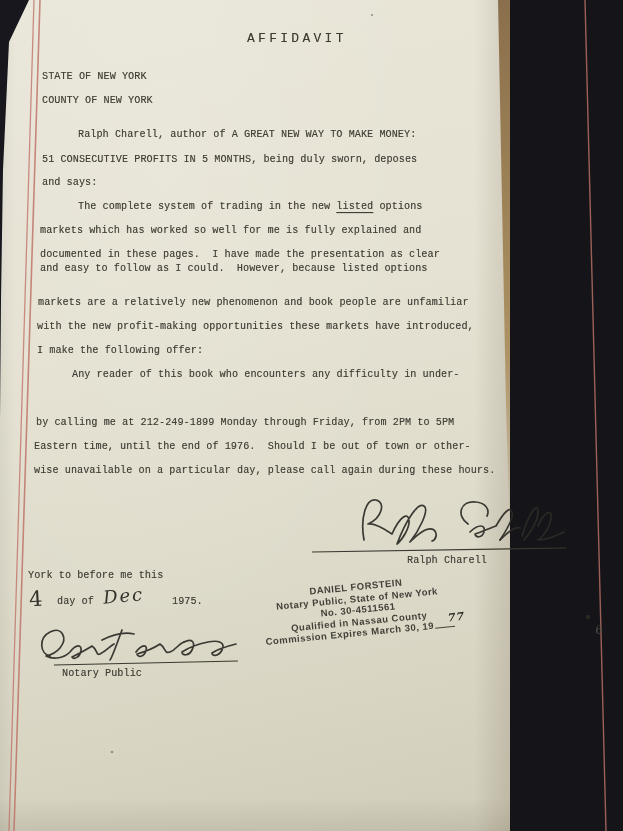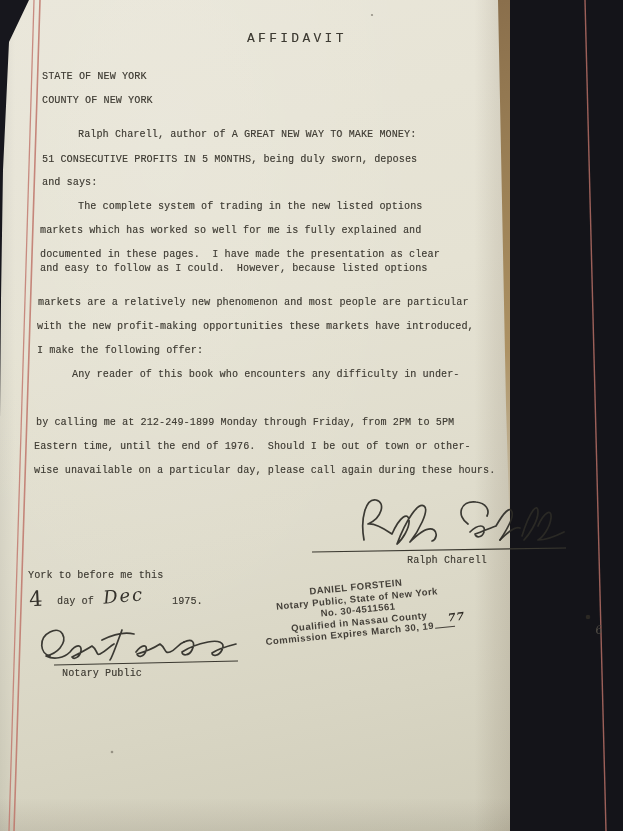--- a/index.html
+++ b/index.html
@@ -15,21 +15,21 @@
   }
   .corner-tl{position:absolute;left:0;top:0;width:40px;height:420px;background:#17171d;
     clip-path:polygon(0 0, 29px 0, 9px 42px, 3px 170px, 1px 300px, 0 420px);}
   .corner-tr{position:absolute;right:0;top:0;width:16px;height:540px;
     background:linear-gradient(180deg,#8a6f4c 0%,#9c8156 35%,#ad9264 65%,rgba(173,146,100,0) 100%);
     clip-path:polygon(4px 0,16px 0,16px 100%,12px 75%,7px 28%);}
   .tl{position:absolute;font-family:"Liberation Mono",monospace;font-size:10px;letter-spacing:0.15px;
       color:#403d35;white-space:pre;text-shadow:0.3px 0.3px 0.4px rgba(64,61,53,0.45);}
   .title{position:absolute;left:247px;top:31px;font-family:"Liberation Mono",monospace;font-size:12.8px;
       letter-spacing:3.4px;color:#3d3a32;text-shadow:0.3px 0.3px 0.4px rgba(64,61,53,0.45);}
-  .u{text-underline-offset:2.5px;}
+  .u{text-decoration:underline;text-underline-offset:2.5px;}
   .hand{position:absolute;font-family:"DejaVu Serif",serif;color:#33302a;}
   .hand-day{left:29px;top:587px;font-size:21px;transform:rotate(-3deg);}
   .hand-month{left:103px;top:585px;font-size:18px;font-style:italic;letter-spacing:2px;transform:rotate(-5deg);}
   .stamp{position:absolute;left:242px;top:581px;width:232px;text-align:center;transform:rotate(-5.5deg);
       font-family:"Liberation Sans",sans-serif;font-size:9.5px;font-weight:bold;letter-spacing:0.5px;
       line-height:11.5px;color:#45413a;}
   .stamp-blank{display:inline-block;width:20px;border-bottom:1.4px solid #45413a;height:8px;margin-left:1px;}
   .hand-77{position:absolute;right:10px;bottom:6px;font-family:"DejaVu Serif",serif;font-size:11px;
       font-style:italic;color:#2d2a24;letter-spacing:1px;}
   svg.layer{position:absolute;left:0;top:0;}
@@ -54,21 +54,21 @@
 
   <div class="tl" style="left:42px;top:71px">STATE OF NEW YORK</div>
   <div class="tl" style="left:42px;top:95px">COUNTY OF NEW YORK</div>
   <div class="tl" style="left:78px;top:129px">Ralph Charell, author of A GREAT NEW WAY TO MAKE MONEY:</div>
   <div class="tl" style="left:42px;top:154px">51 CONSECUTIVE PROFITS IN 5 MONTHS, being duly sworn, deposes</div>
   <div class="tl" style="left:42px;top:177px">and says:</div>
   <div class="tl" style="left:78px;top:201px"><span>The complete system of trading in the new </span><span class="u">listed</span><span> options</span></div>
   <div class="tl" style="left:40px;top:225px">markets which has worked so well for me is fully explained and</div>
   <div class="tl" style="left:40px;top:249px">documented in these pages.  I have made the presentation as clear</div>
   <div class="tl" style="left:40px;top:263px">and easy to follow as I could.  However, because listed options</div>
-  <div class="tl" style="left:38px;top:297px">markets are a relatively new phenomenon and most people are particular</div>
+  <div class="tl" style="left:38px;top:297px">markets are a relatively new phenomenon and book people are unfamiliar</div>
   <div class="tl" style="left:37px;top:321px">with the new profit-making opportunities these markets have introduced,</div>
   <div class="tl" style="left:37px;top:345px">I make the following offer:</div>
   <div class="tl" style="left:72px;top:369px">Any reader of this book who encounters any difficulty in under-</div>
   <div class="tl" style="left:36px;top:417px">by calling me at 212-249-1899 Monday through Friday, from 2PM to 5PM</div>
   <div class="tl" style="left:34px;top:441px">Eastern time, until the end of 1976.  Should I be out of town or other-</div>
   <div class="tl" style="left:34px;top:465px">wise unavailable on a particular day, please call again during these hours.</div>
 
   <svg class="layer" width="623" height="831">
     <g transform="translate(352,490)" aria-label="Ralph Charell">
       <path class="sig" d="M12,50 C8,28 14,8 24,10 C34,12 30,28 16,34 C24,33 34,40 40,44 C48,26 56,22 57,30 C58,38 50,50 45,54 C54,30 66,12 72,16 C78,20 66,42 58,52 C66,44 76,36 82,40 C86,43 84,50 80,51"></path>

